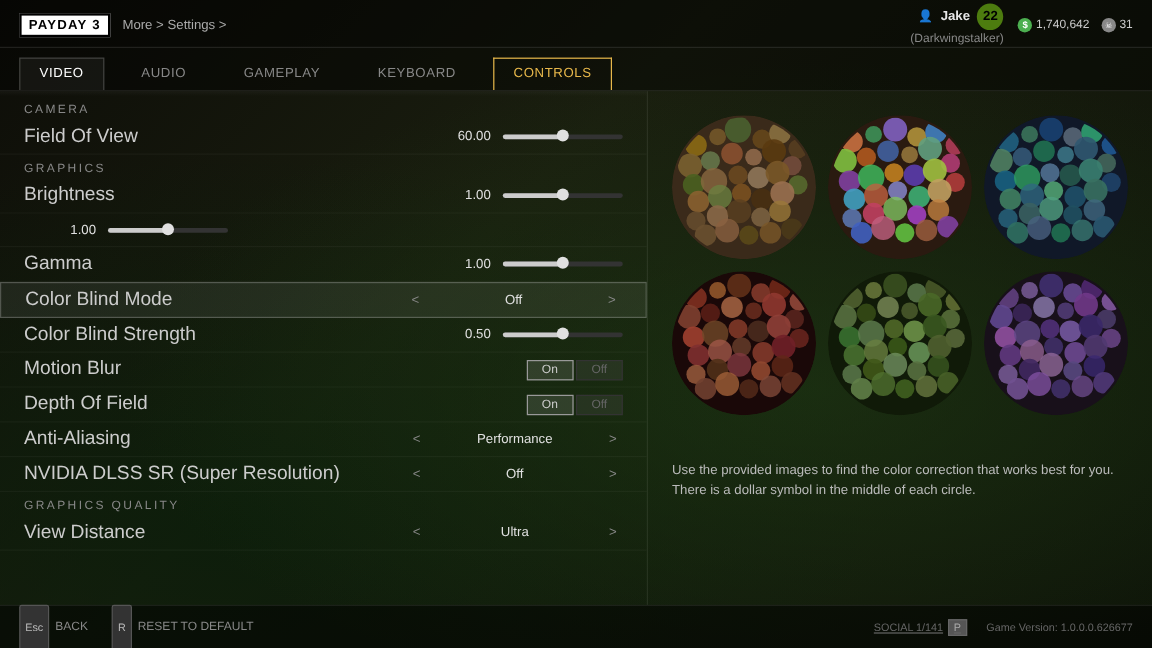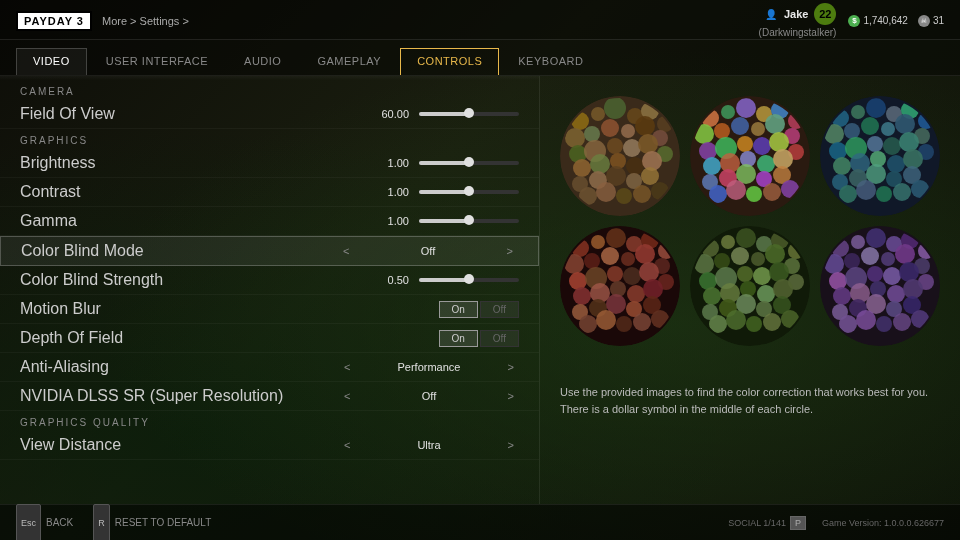--- a/index.html
+++ b/index.html
@@ -161,21 +161,21 @@
       align-items: flex-end;
     }
 
     .tab {
       padding: 6px 16px 8px 16px;
       font-size: 11px;
       color: #888;
       cursor: pointer;
       border: 1px solid transparent;
       border-bottom: none;
-      margin-right: 2px;
+      margin-right: 14px;
       text-transform: uppercase;
       letter-spacing: 0.5px;
     }
 
     .tab.active {
       color: #fff;
       border-color: rgba(255,255,255,0.2);
       background: rgba(255,255,255,0.05);
     }
 
@@ -380,20 +380,21 @@
       align-items: center;
       gap: 16px;
       font-size: 9px;
       color: #666;
     }
 
     .social-badge {
       display: flex;
       align-items: center;
       gap: 4px;
+      text-decoration: underline;
     }
 
     .p-badge {
       background: #555;
       color: #aaa;
       font-size: 9px;
       padding: 1px 4px;
       border: 1px solid #666;
     }
 
@@ -430,25 +431,24 @@
         <div class="currency">
           <div class="skull-icon">☠</div>
           <span>31</span>
         </div>
       </div>
     </div>
   </div>
 
   <div class="tabs">
     <div class="tab active">VIDEO</div>
-    <div class="tab">USER INTERFACE</div>
     <div class="tab">AUDIO</div>
     <div class="tab">GAMEPLAY</div>
+    <div class="tab">KEYBOARD</div>
     <div class="tab highlight">CONTROLS</div>
-    <div class="tab">KEYBOARD</div>
   </div>
 
   <div class="main-content">
 
     <div class="left-panel">
       <div class="fade-strip"></div>
 
       <div class="section-header">CAMERA</div>
 
       <div class="setting-row">
@@ -465,21 +465,20 @@
       <div class="setting-row">
         <span class="setting-label">Brightness</span>
         <span class="setting-value">1.00</span>
         <div class="slider-container">
           <div class="slider-fill" style="width:50%"></div>
           <div class="slider-thumb" style="left:50%"></div>
         </div>
       </div>
 
       <div class="setting-row">
-        <span class="setting-label">Contrast</span>
         <span class="setting-value">1.00</span>
         <div class="slider-container">
           <div class="slider-fill" style="width:50%"></div>
           <div class="slider-thumb" style="left:50%"></div>
         </div>
       </div>
 
       <div class="setting-row">
         <span class="setting-label">Gamma</span>
         <span class="setting-value">1.00</span>

